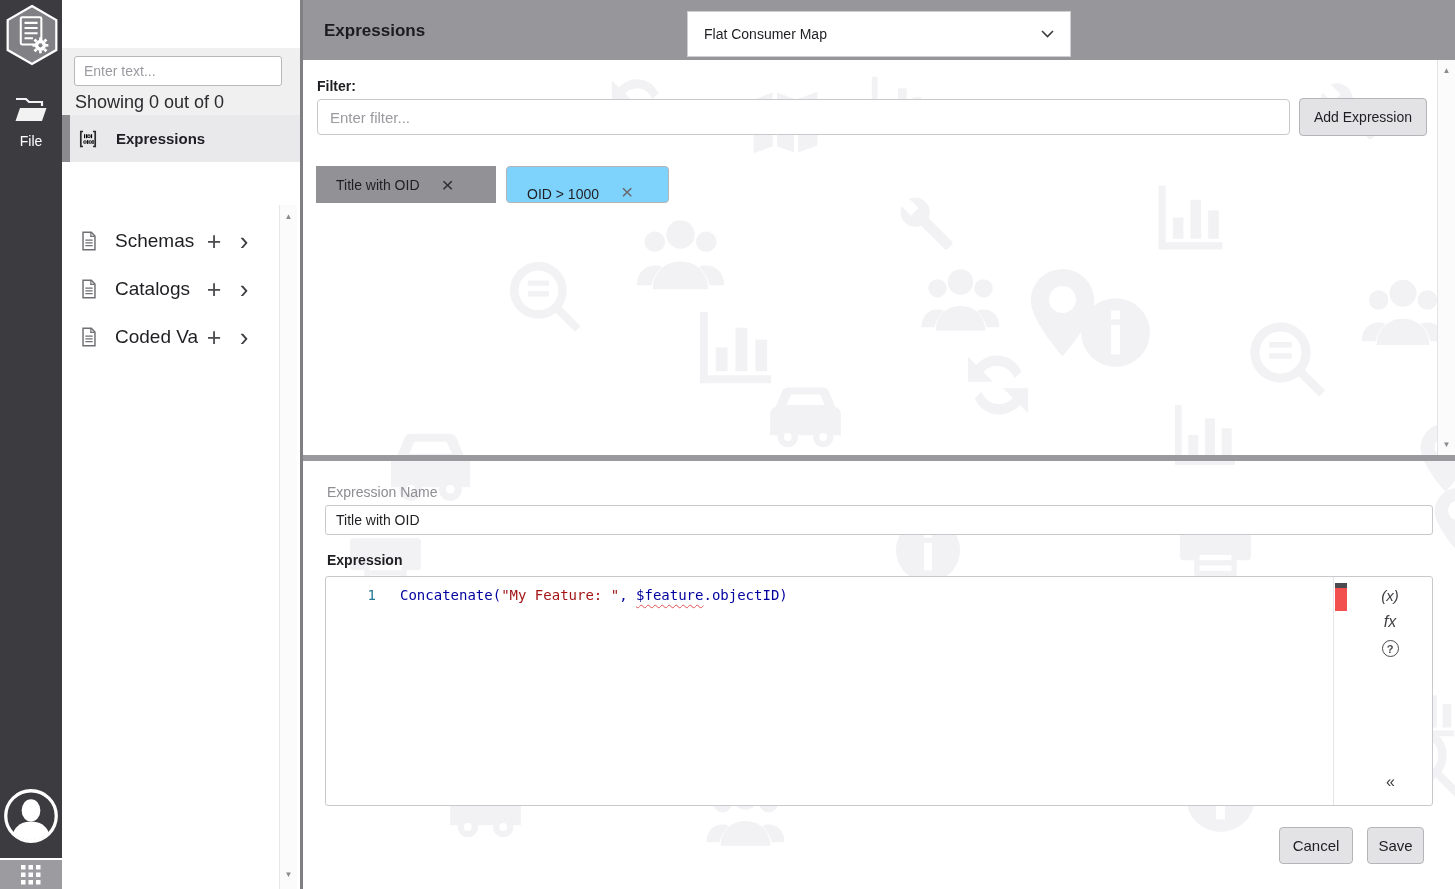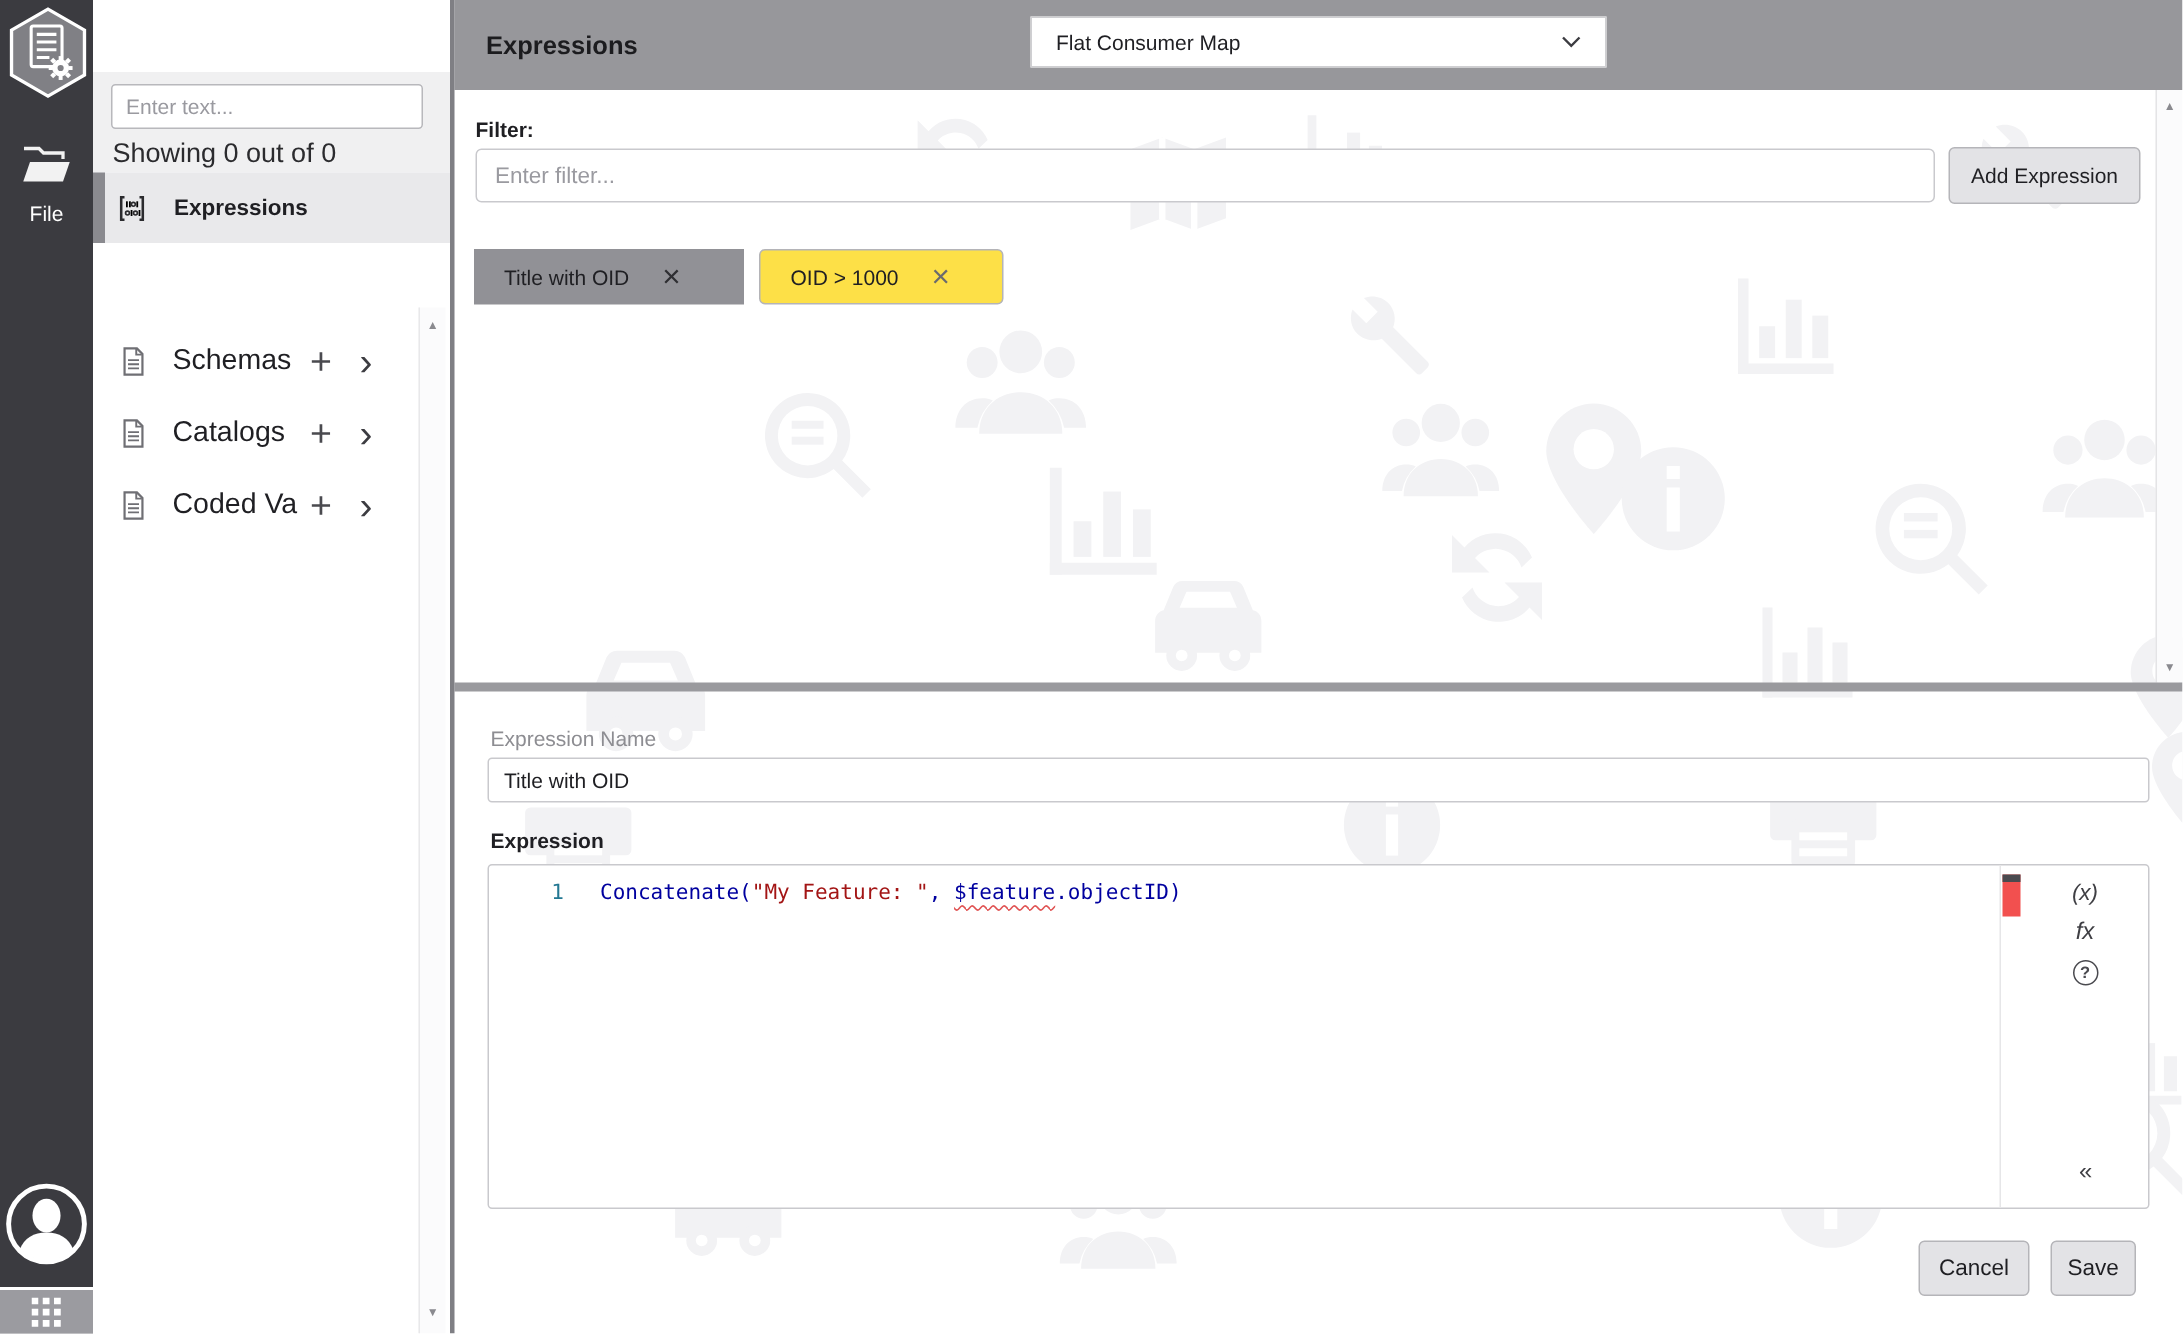--- a/index.html
+++ b/index.html
@@ -37,35 +37,35 @@
   .scroll-arrow { position:absolute; left:0; width:17px; text-align:center; font-size:8px; color:#8a8a8f; cursor:pointer; }
 
   
   .vdivider { position:absolute; left:300px; top:0; width:3px; height:889px; background:#7f7f84; z-index:25; }
 
   
   .main { position:absolute; left:303px; top:0; width:1152px; height:889px; }
   .watermark { position:absolute; left:0; top:60px; width:1152px; height:829px; z-index:0; }
   .main-header { position:absolute; left:0; top:0; width:1152px; height:60px; background:#97979b; z-index:5; }
   .main-header .title { position:absolute; left:21px; top:21px; font-size:17px; font-weight:bold; color:#1c1c1f; }
-  .dropdown { position:absolute; left:384px; top:11px; width:384px; height:34px; background:#fff; border:1px solid #cfcfd2; display:flex; align-items:center; cursor:pointer; }
+  .dropdown { position:absolute; left:384px; top:11px; width:384px; height:46px; background:#fff; border:1px solid #cfcfd2; display:flex; align-items:center; cursor:pointer; }
   .dropdown .val { font-size:14px; color:#1f1f23; margin-left:16px; flex:1; }
   .dropdown .chev { margin-right:16px; }
 
   .toppanel { position:absolute; left:0; top:60px; width:1152px; height:395px; z-index:2; }
   .filter-label { position:absolute; left:14px; top:18px; font-size:14px; font-weight:bold; color:#1f1f23; }
   .filter-input { position:absolute; left:14px; top:39px; width:973px; height:36px; border:1px solid #c9c9cd; border-radius:4px; background:#fff; padding:16px 12px; font-size:15px; color:#1f1f23; outline:none; font-family:"Liberation Sans",sans-serif; }
   .filter-input::placeholder { color:#9a9aa0; }
   .add-btn { position:absolute; left:996px; top:38px; width:128px; height:38px; background:#e3e3e6; border:1px solid #b5b5b9; border-radius:4px; font-size:14px; color:#1f1f23; cursor:pointer; font-family:"Liberation Sans",sans-serif; }
   .chip { position:absolute; top:106px; height:37px; display:flex; align-items:center; cursor:pointer; border-radius:4px; }
   .chip .lbl { font-size:14px; color:#1f1f23; margin-left:20px; }
   .chip .x { font-size:21px; margin-left:22px; margin-right:14px; cursor:pointer; line-height:1; }
   .chip.sel { left:13px; width:180px; background:#919196; border-radius:0; }
   .chip.sel .x { color:#2e2e32; }
-  .chip.plain { left:203px; width:163px; background:#fde047; border:1px solid #b4b4b8; }
+  .chip.plain { left:203px; width:163px; background:#7dd3fc; border:1px solid #b4b4b8;align-items:flex-end; }
   .chip.plain .x { color:#6a6a6e; }
   .mscroll { position:absolute; left:1134px; top:60px; width:18px; height:395px; background:#fbfbfc; border-left:1px solid #e4e4e6; z-index:6; }
 
   .hdivider { position:absolute; left:0; top:455px; width:1152px; height:6px; background:#9a9a9e; z-index:6; }
 
   .bottompanel { position:absolute; left:0; top:461px; width:1152px; height:428px; z-index:2; }
   .name-label { position:absolute; left:24px; top:23px; font-size:14px; color:#8d8d92; }
   .name-input { position:absolute; left:22px; top:44px; width:1108px; height:30px; border:1px solid #c9c9cd; border-radius:3px; background:#fff; padding:0 10px; font-size:14px; color:#1f1f23; outline:none; font-family:"Liberation Sans",sans-serif; }
   .expr-label { position:absolute; left:24px; top:91px; font-size:14px; font-weight:bold; color:#1f1f23; }
   .editor { position:absolute; left:22px; top:115px; width:1108px; height:230px; background:#fff; border:1px solid #c9c9cd; border-radius:3px; }

